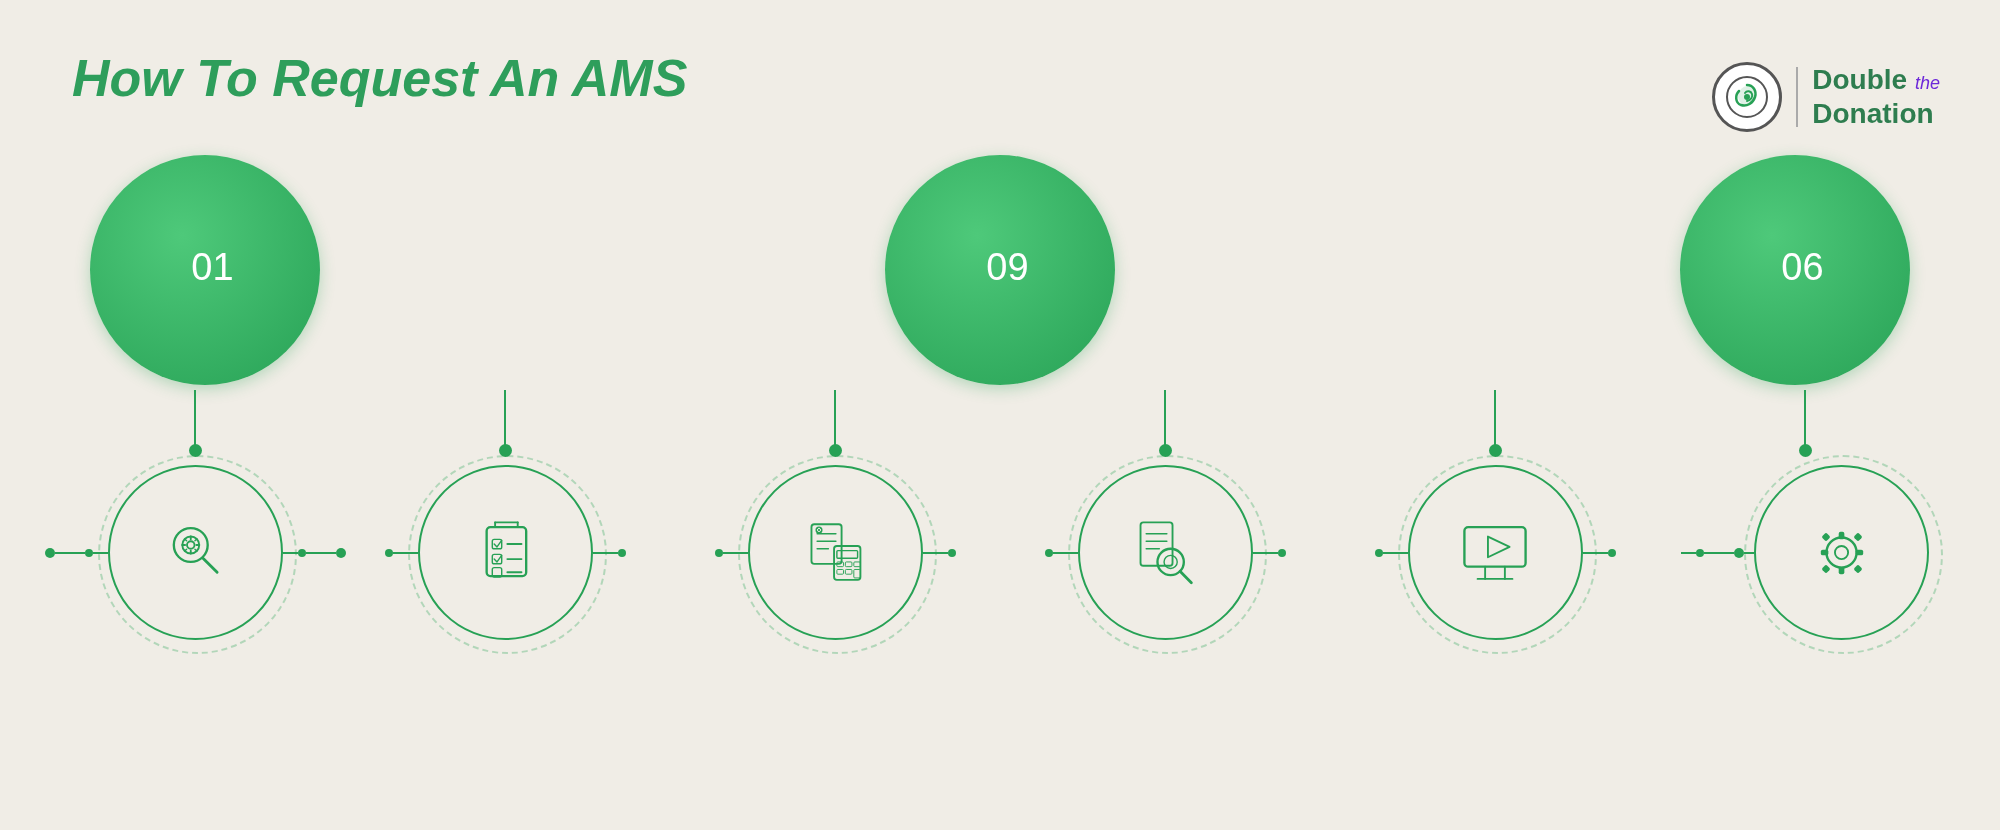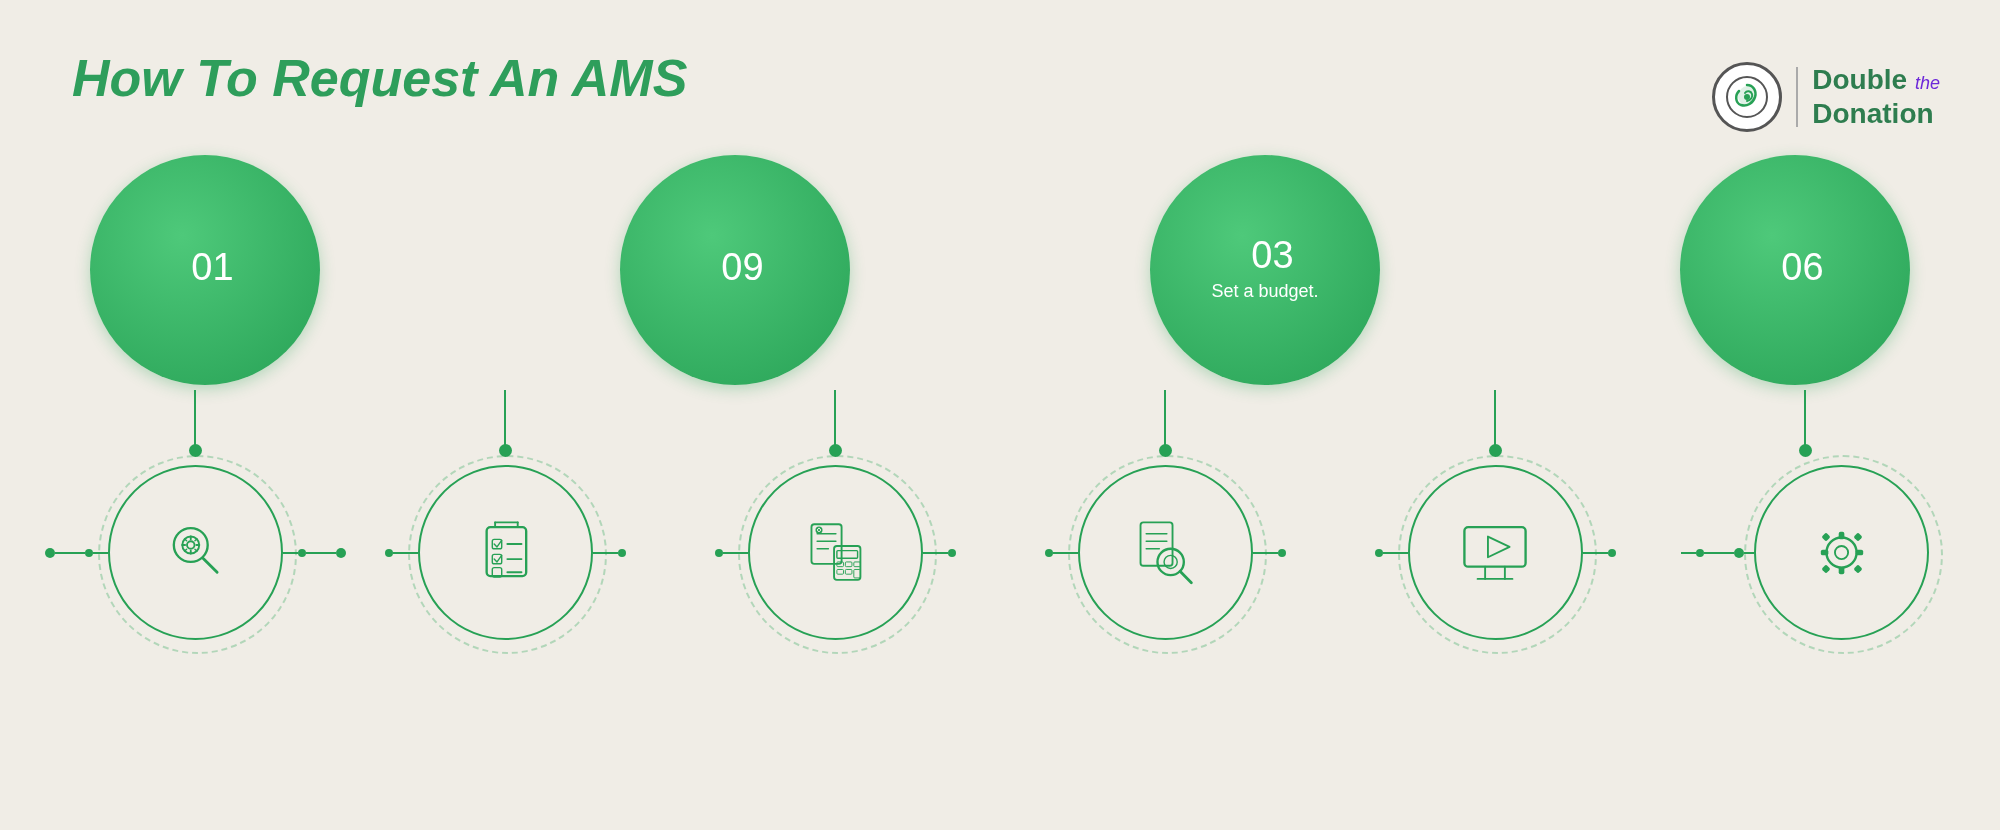--- a/index.html
+++ b/index.html
@@ -169,26 +169,20 @@
       <div class="step-number">01</div>
     </div>
   </div>
 
   <div class="step-col">
     <div class="top-bubble">
       <div class="step-number">09</div>
     </div>
   </div>
 
-  <div class="step-col">
-    <div class="top-bubble">
-      <div class="step-number">03</div>
-      <div class="step-label">Set a budget.</div>
-    </div>
-  </div>
 
   <div class="step-col">
     <div class="top-bubble">
       <div class="step-number">06</div>
     </div>
   </div>
 
 
 </div>
 

